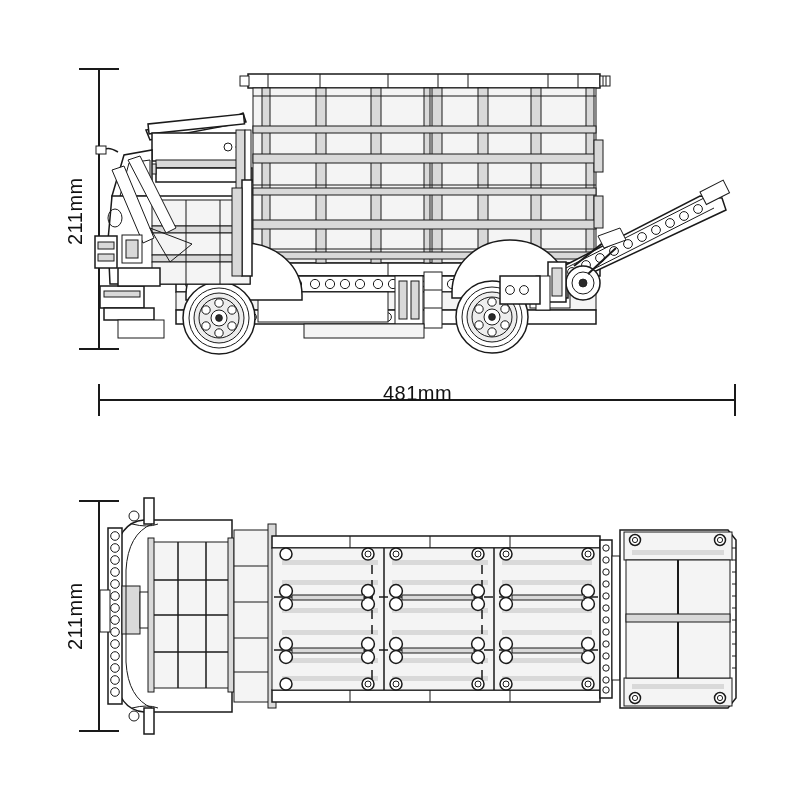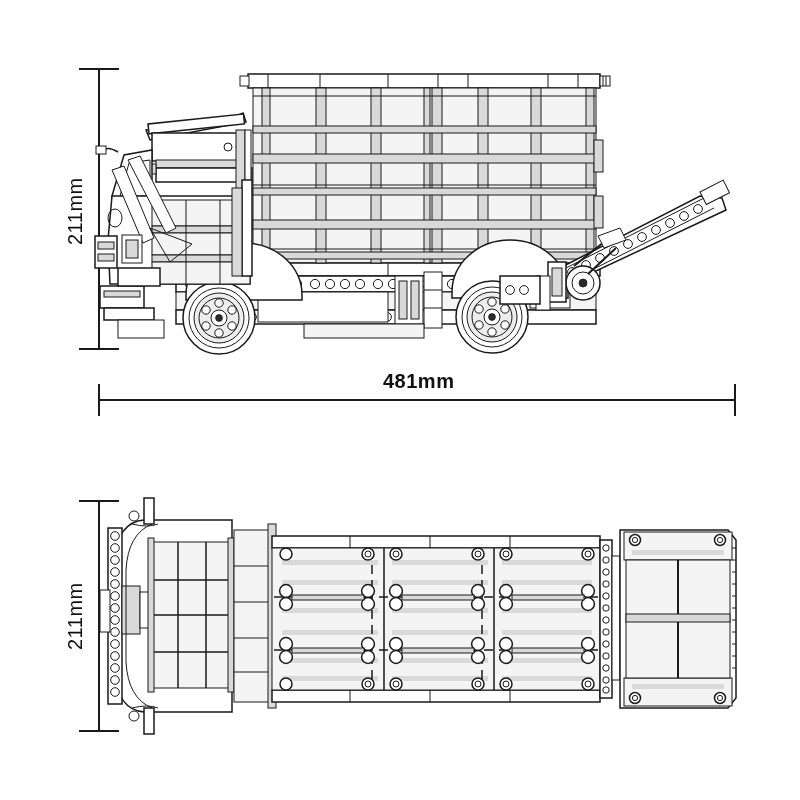--- a/index.html
+++ b/index.html
@@ -516,17 +516,17 @@
           <line class="stroke w1" x1="732" y1="644" x2="736" y2="644"></line>
           <line class="stroke w1" x1="732" y1="656" x2="736" y2="656"></line>
           <line class="stroke w1" x1="732" y1="668" x2="736" y2="668"></line>
         </g>
       </g>
     </g>
   </svg>
 
   <div class="dimlabel vert" style="left:64px; top:245px;">211mm</div>
 
-  <div class="dimlabel" style="left:383px; top:370px;font-weight:bold;">481mm</div>
+  <div class="dimlabel" style="left:383px; top:382px;">481mm</div>
 
   <div class="dimlabel vert" style="left:64px; top:650px;">211mm</div>
 
 </div>
 
 </body></html>

